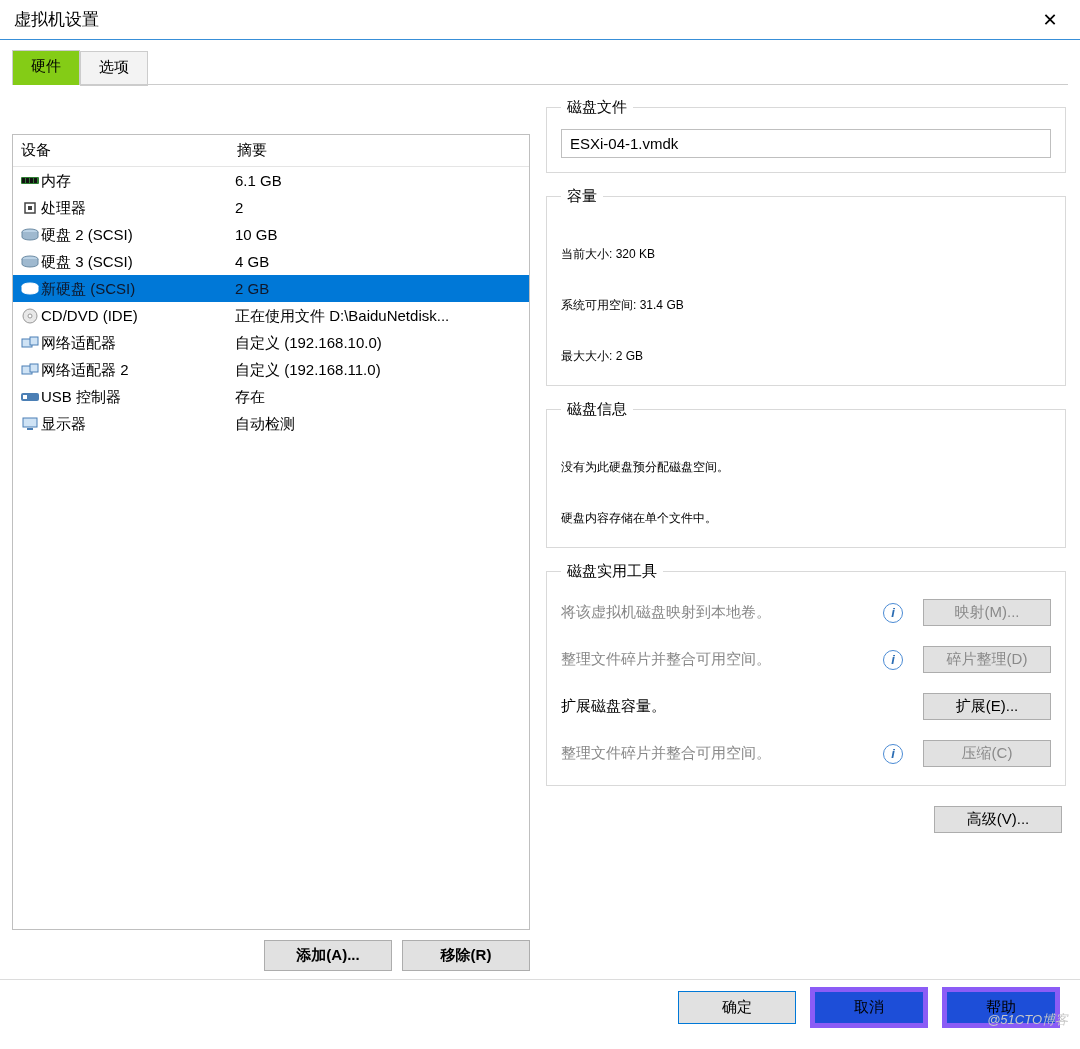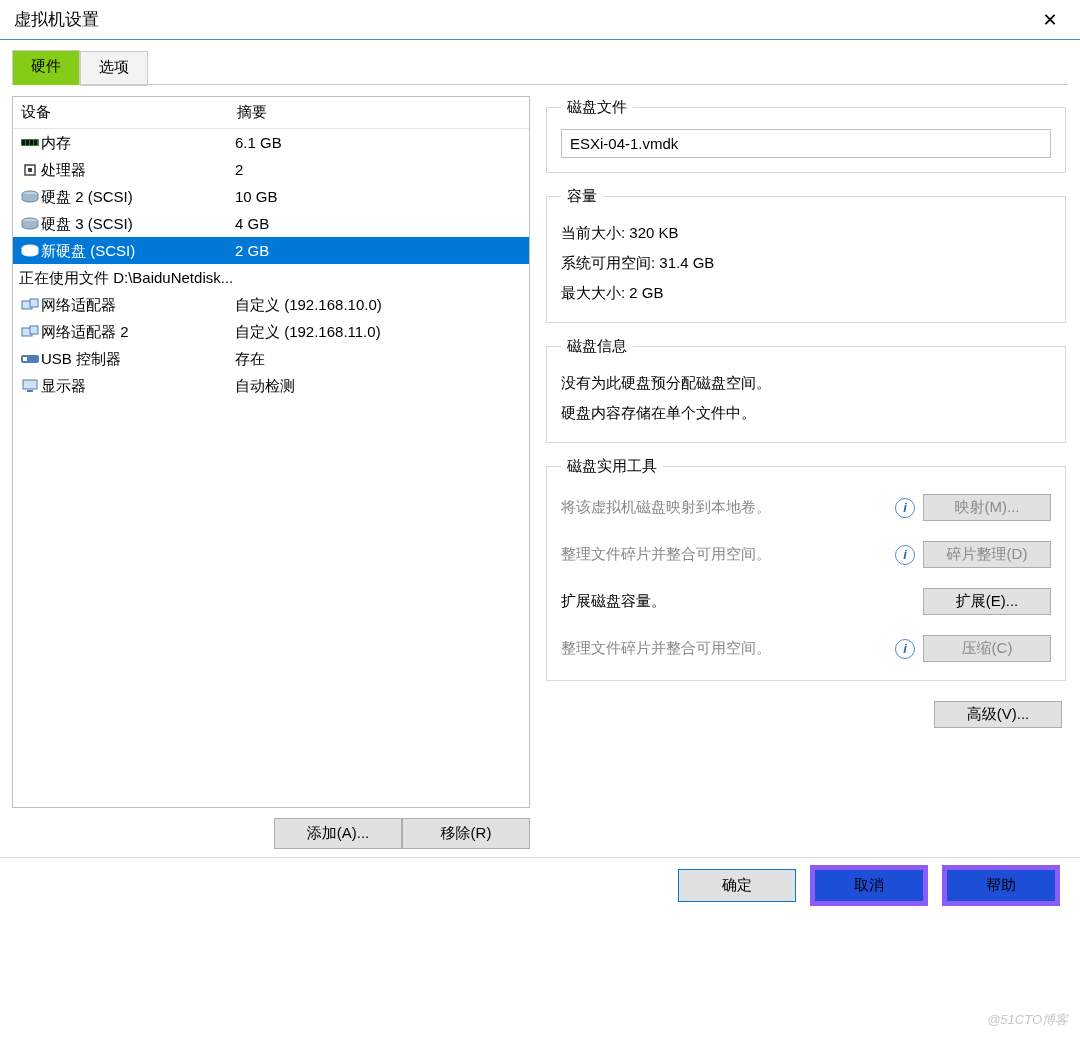--- a/index.html
+++ b/index.html
@@ -7,37 +7,37 @@
   .titlebar { height:40px; border-bottom:1px solid #388fd8; display:flex; align-items:center; padding:0 10px 0 14px; }
   .title { flex:1; font-size:17px; }
   .close { width:40px; height:30px; display:flex; align-items:center; justify-content:center; font-size:18px; }
   .tabs { display:flex; padding:10px 12px 0 12px; }
   .tab { padding:6px 18px 8px 18px; border:1px solid #ccc; border-bottom:none; background:#fff; position:relative; font-size:15px; }
   .tab.inactive { background:#f3f3f3; border-bottom:1px solid #ccc; top:1px; }
   .tab.active { background:#84cc16; z-index:2; }
   .tabstrip { border-bottom:1px solid #ccc; height:1px; margin:0 12px; position:relative; top:-1px; z-index:1;}
   .body { display:flex; padding:10px 12px 8px 12px; gap:14px; }
   .leftpane { width:518px; display:flex; flex-direction:column; }
-  .listbox { border:1px solid #bfbfbf; height:712px; overflow:hidden; }
+  .listbox { border:1px solid #bfbfbf; height:796px; overflow:hidden;margin-top:38px; }
   .listhdr { display:flex; background:#fff; border-bottom:1px solid #e5e5e5; font-size:15px; padding:6px 0 6px 8px;}
   .listhdr .c1 { width:216px; }
   .listhdr .c2 { flex:1; }
   .row { display:flex; align-items:center; height:27px; padding:0 0 0 6px; font-size:15px; line-height:27px; }
   .row .ico { width:22px; height:18px; display:inline-flex; align-items:center; justify-content:center;}
   .row .c1 { width:216px; display:flex; align-items:center; gap:0; }
   .row .c2 { flex:1; white-space:nowrap; overflow:hidden; text-overflow:ellipsis; padding-right:6px;}
-  .row.sel { background:#0078d7; color:#ffffff; }
-  .belowlist { display:flex; justify-content:flex-end; padding-top:10px; }
+  .row.sel { background:#0078d7; color:#0f172a; }
+  .belowlist { display:flex; justify-content:flex-end; gap:10px; padding-top:10px;font-weight:bold; }
   .btn { background:#e1e1e1; border:1px solid #adadad; padding:5px 0; width:128px; text-align:center; font-size:15px; }
   .rightpane { flex:1; display:flex; flex-direction:column; padding-top:2px;}
   fieldset { border:1px solid #d9d9d9; margin:0 2px 14px 2px; padding:12px 14px 14px 14px; position:relative; }
   legend { padding:0 6px; font-size:15px; }
   .filefield { border:1px solid #bfbfbf; background:#fff; padding:5px 8px; width:100%; font-size:15px; }
-  .kv { font-size:15px; line-height:30px; color:#000;}
-  .utilrow { display:flex; align-items:center; margin:6px 0 20px 0; gap:8px; }
+  .kv { font-size:12px; line-height:30px; color:#000;margin-top:21px;}
+  .utilrow { display:flex; align-items:center; margin:6px 0 20px 0; gap:20px; }
   .utilrow .desc { flex:1; font-size:15px; }
   .utilrow .desc.disabled { color:#888; }
   .info-icon { width:20px; height:20px; border-radius:50%; border:1px solid #4b8bd4; color:#2c6db3; display:flex; align-items:center; justify-content:center; font-size:13px; font-style:italic; font-weight:bold; background:#fff;}
   .rightbtn { width:128px; background:#e1e1e1; border:1px solid #adadad; text-align:center; padding:3px 0; font-size:15px; }
   .rightbtn.disabled { color:#8a8a8a; }
   .advrow { display:flex; justify-content:flex-end; padding:6px 6px 0 0;}
   .footer { height:56px; border-top:1px solid #dcdcdc; display:flex; align-items:center; justify-content:flex-end; gap:14px; padding:0 20px; }
   .footer .fbtn { width:118px; background:#1d4ed8; border:5px solid #8b5cf6; text-align:center; padding:6px 0; font-size:15px; }
   .footer .fbtn.primary { border:1px solid #0078d7; background:#e1e1e1; }
   .watermark { position:fixed; right:12px; bottom:20px; color:#c7c7c7; font-size:13px; font-style:italic;}
@@ -125,20 +125,29 @@
                 <svg width="18" height="14">
                   <ellipse cx="9" cy="4" rx="8" ry="3" fill="#fff" stroke="#fff"></ellipse>
                   <path d="M1 4 v5 a8 3 0 0 0 16 0 v-5" fill="#fff" stroke="#fff"></path>
                 </svg>
               </span>
       <span>新硬盘 (SCSI)</span>
     </div>
     <div class="c2">2 GB</div>
           </div>
           <div class="row">
+    <div class="c1">
+      <span class="ico">
+                <svg width="16" height="16">
+                  <circle cx="8" cy="8" r="7" fill="#e8e8e8" stroke="#999"></circle>
+                  <circle cx="8" cy="8" r="2" fill="#fff" stroke="#999"></circle>
+                </svg>
+              </span>
+      <span>CD/DVD (IDE)</span>
+    </div>
     <div class="c2">正在使用文件 D:\BaiduNetdisk...</div>
           </div>
           <div class="row">
     <div class="c1">
       <span class="ico">
                 <svg width="18" height="14">
                   <rect x="1" y="3" width="10" height="8" fill="#cfe3f5" stroke="#4b7fb5"></rect>
                   <rect x="9" y="1" width="8" height="8" fill="#cfe3f5" stroke="#4b7fb5"></rect>
                 </svg>
               </span>

